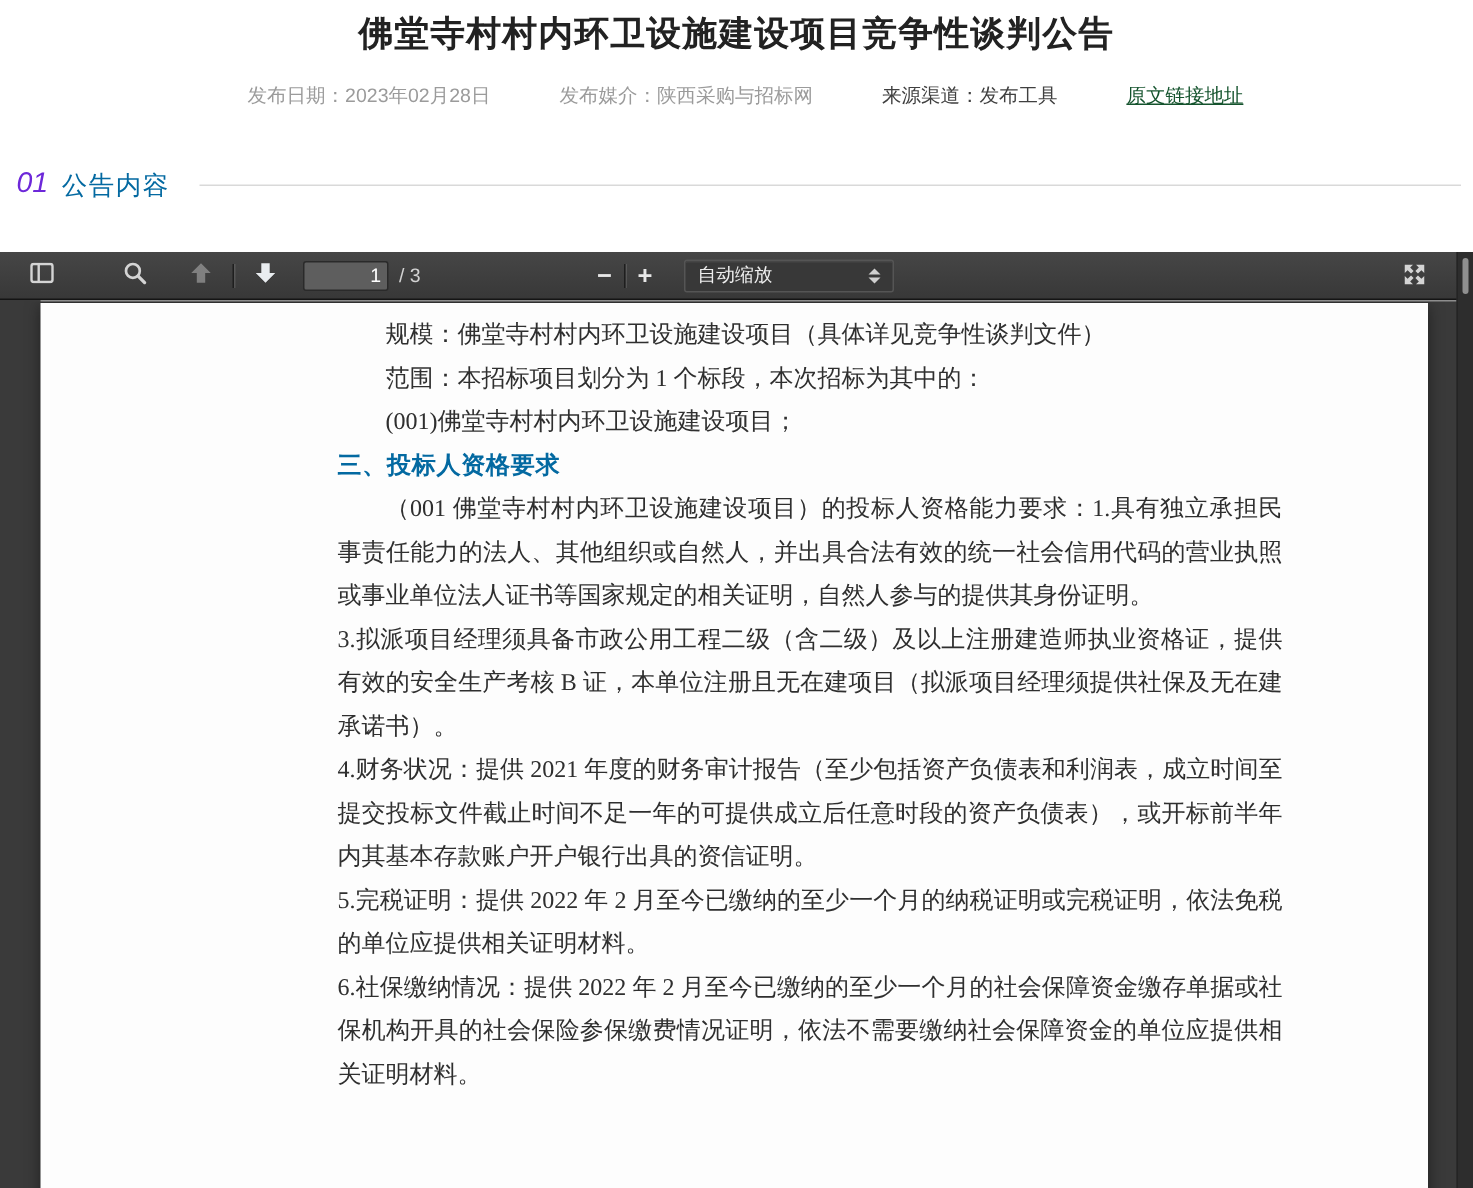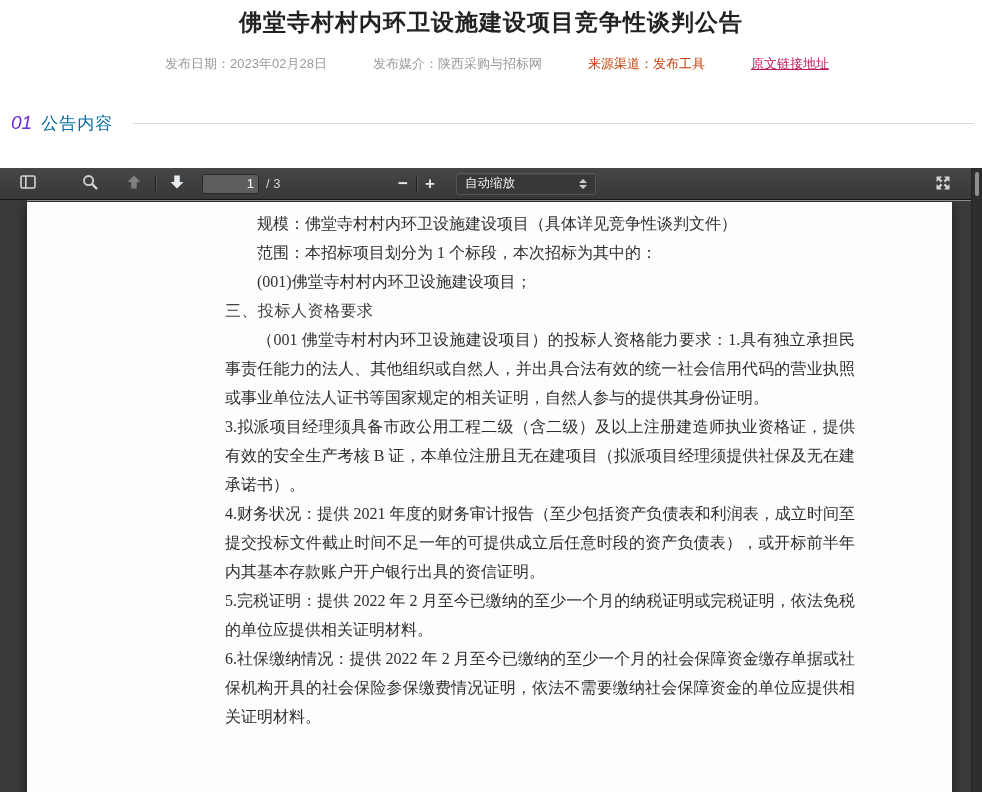--- a/index.html
+++ b/index.html
@@ -12,22 +12,22 @@
   .ann-title{
     margin:0;font-size:23px;font-weight:bold;color:#222;
     letter-spacing:1px;line-height:32px;
   }
   .meta-row{
     margin-top:17px;display:flex;justify-content:center;align-items:center;
     gap:46px;font-size:13px;margin-left:12px;
   }
   .meta-item{white-space:nowrap;}
   .meta-gray{color:#9b9b9b;}
-  .meta-slate{color:#c2410c;}
-  .origin-link{color:#be185d;text-decoration:underline;font-size:13px;}
+  .meta-slate{color:#404040;}
+  .origin-link{color:#14532d;text-decoration:underline;font-size:13px;}
   
   .section-bar{
     margin-top:36px;display:flex;align-items:center;
     padding:0 8px 0 11px;height:28px;
   }
   .sec-num{font-style:italic;font-size:19px;color:#6d28d9;}
   .sec-title{font-size:17px;color:#0369a1;margin-left:9px;letter-spacing:1px;}
   .sec-line{flex:1;height:1px;background:#d9d9d9;margin-left:20px;}
   
   .pdf-embed{
@@ -79,21 +79,21 @@
     position:absolute;left:27px;top:1px;width:925px;height:1300px;
     background:#fdfdfd;box-shadow:0 2px 10px rgba(0,0,0,.5);
   }
   .pdf-text{
     padding:7px 97px 0 198px;
     font-family:"Liberation Serif","DejaVu Serif",serif;
     font-size:16px;line-height:29px;color:#2f2f2f;text-align:justify;
   }
   .pdf-par{margin:0;}
   .indent{text-indent:2em;}
-  .par-bold{font-weight:normal;color:#404040;letter-spacing:.5px;}
+  .par-bold{font-weight:bold;color:#0369a1;letter-spacing:.5px;}
   
   .pdf-scrollbar{
     position:absolute;right:0;top:0;width:10px;height:624px;
     background:#2d2d2d;border-left:1px solid #242424;z-index:6;cursor:default;
   }
   .pdf-scroll-thumb{
     position:absolute;top:4px;left:3px;width:4px;height:24px;
     background:#8f8f8f;border-radius:2px;
   }
 </style>

